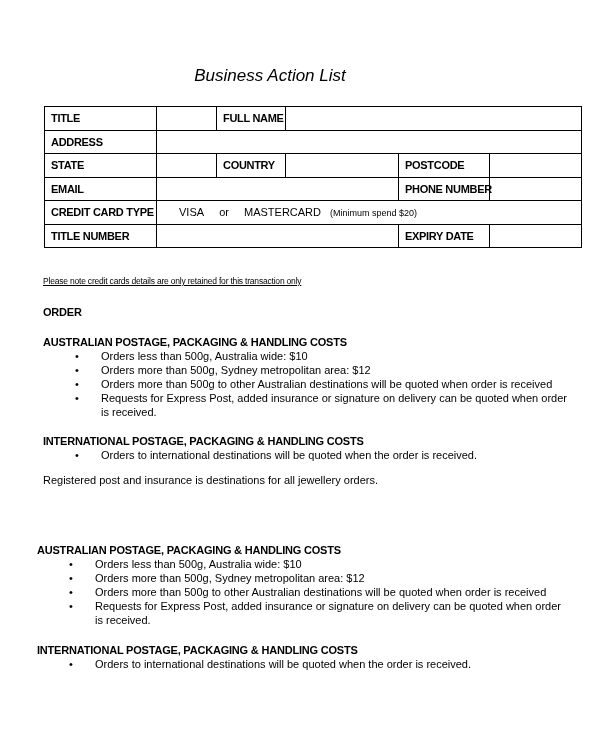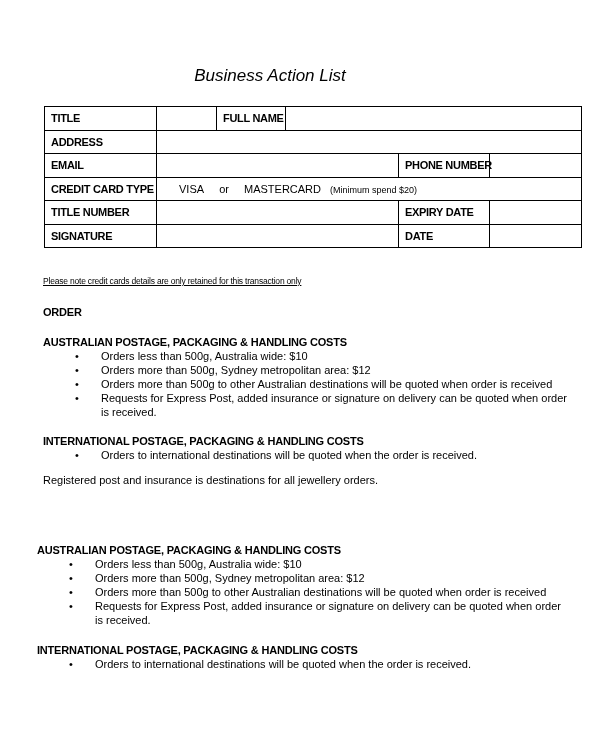--- a/index.html
+++ b/index.html
@@ -56,44 +56,46 @@
     <td class="lbl">TITLE</td>
     <td></td>
     <td class="lbl">FULL NAME</td>
     <td colspan="3"></td>
   </tr>
   <tr>
     <td class="lbl">ADDRESS</td>
     <td colspan="5"></td>
   </tr>
   <tr>
+    <td class="lbl">STATE</td>
+    <td></td>
+    <td class="lbl">COUNTRY</td>
+    <td></td>
+    <td class="lbl">POSTCODE</td>
+    <td></td>
+  </tr>
+  <tr>
     <td class="lbl">EMAIL</td>
     <td colspan="3"></td>
     <td class="lbl">PHONE NUMBER</td>
     <td></td>
   </tr>
   <tr>
     <td class="lbl">CREDIT CARD TYPE</td>
     <td colspan="5" class="cc">
       <span>VISA</span>
       <span>or</span>
       <span style="margin-right:6px">MASTERCARD</span>
       <span class="small">(Minimum spend $20)</span>
     </td>
   </tr>
   <tr>
     <td class="lbl">TITLE NUMBER</td>
     <td colspan="3"></td>
     <td class="lbl">EXPIRY DATE</td>
-    <td></td>
-  </tr>
-  <tr>
-    <td class="lbl">SIGNATURE</td>
-    <td colspan="3"></td>
-    <td class="lbl">DATE</td>
     <td></td>
   </tr>
 </tbody>
   </table>
 
 <div class="note">Please note credit cards details are only retained for this transaction only</div>
 
 <div class="block heading" style="left:43px; top:305px;">ORDER</div>
 
 <div class="block" style="left:43px; top:335px;">

